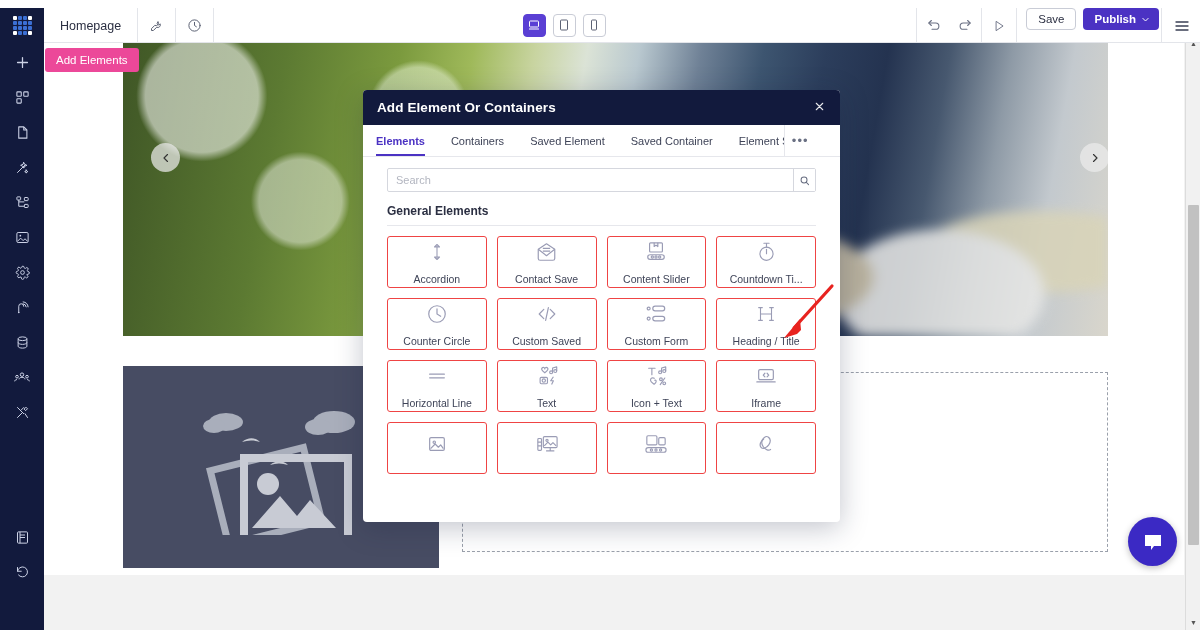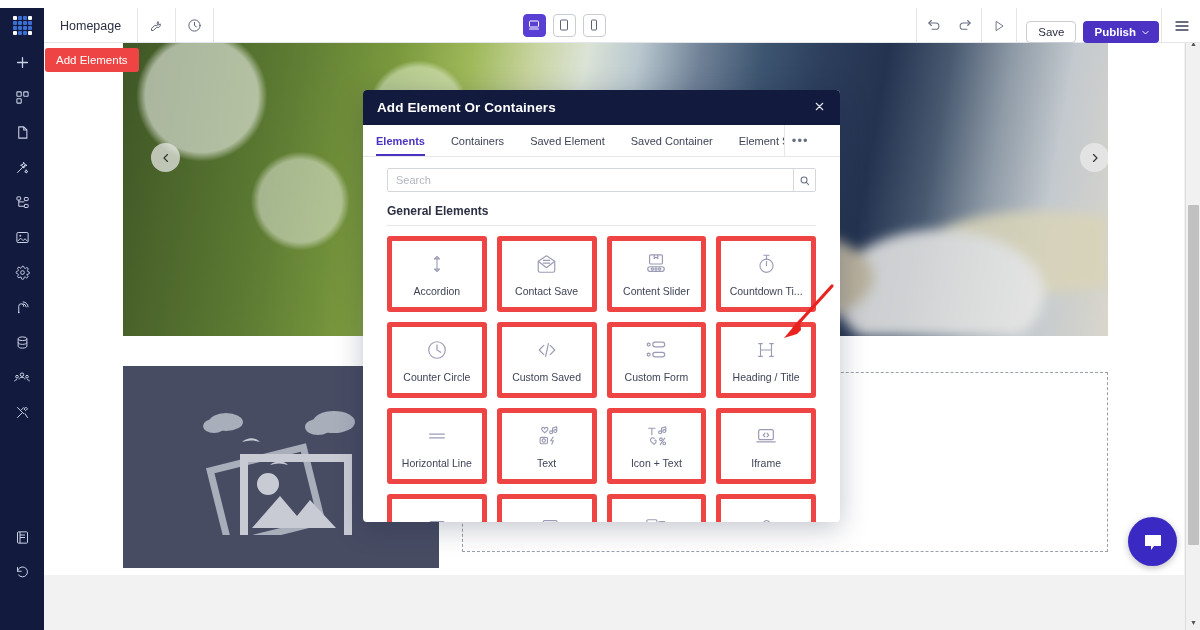--- a/index.html
+++ b/index.html
@@ -34,21 +34,21 @@
     border-right: 1px solid #e3e5ea; cursor: pointer; color: #5c6274;
   }
   .tb-spacer { flex: 1 1 auto; }
   .tb-devices { display: flex; align-items: center; gap: 7px; }
   .dev-btn {
     width: 23px; height: 23px; border: 1px solid #c9ccd6; border-radius: 4px;
     display: flex; align-items: center; justify-content: center; cursor: pointer;
     background: #fff; color: #5c6274;
   }
   .dev-btn.active { background: #5a3fd4; border-color: #5a3fd4; color: #fff; }
-  .tb-right { display: flex; align-items: flex-end; height: 35px; }
+  .tb-right { display: flex; align-items: flex-start; height: 35px; }
   .tb-sep { width: 1px; height: 35px; background: #e3e5ea; margin: 0 2px; }
   .act-ico {
     width: 30px; height: 35px; display: flex; align-items: center; justify-content: center;
     cursor: pointer; color: #6a7083;
   }
   .btn-save {
     font-size: 11.5px; color: #2b2f42; border: 1px solid #c9ccd6; border-radius: 4px;
     padding: 4px 11px; background: #fff; cursor: pointer; margin: 0 7px;
   }
   .btn-publish {
@@ -69,21 +69,21 @@
     width: 44px; height: 35px; display: flex; align-items: center; justify-content: center;
     color: #ccd2e6; cursor: pointer;
   }
   .rail-btn.first { margin-top: 10px; }
   .rail-gap { flex: 1 1 auto; }
   .rail-bottom { margin-bottom: 40px; }
 
   
   #tooltip {
     position: absolute; left: 45px; top: 48px; z-index: 70;
-    background: #ef4444; color: #fff; font-size: 11.5px;
+    background: #ec4899; color: #fff; font-size: 11.5px;
     padding: 6px 11px; border-radius: 3px; white-space: nowrap;
   }
 
   
   #canvas {
     position: absolute; left: 44px; top: 35px; width: 1156px; height: 595px;
     background: #f2f2f2; overflow: hidden;
   }
   .page {
     position: absolute; left: 0; top: 0; width: 1140px; height: 540px; background: #fff;
@@ -183,21 +183,21 @@
     font-family: "Liberation Sans", sans-serif; background: transparent;
   }
   .m-searchwrap input::placeholder { color: #b3b6c0; }
   .m-searchbtn { width: 22px; border-left: 1px solid #d5d7de; display: flex;
     align-items: center; justify-content: center; color: #6a7083; cursor: pointer; background:#fff;}
   .m-secthead { padding: 5px 24px 7px; font-size: 12px; font-weight: bold; color: #2b2f42; }
   .m-body { flex: 1 1 auto; overflow: hidden; padding: 0 24px 0 24px; }
   .m-divider { height: 1px; background: #e6e7ec; margin-bottom: 10px; }
   .m-grid { display: grid; grid-template-columns: repeat(4, 1fr); gap: 10px; }
   .m-cell {
-    height: 76px; border: 5px solid #ef4444; border-radius: 3px; background: #fff;
+    height: 52px; border: 1px solid #ef4444; border-radius: 3px; background: #fff;
     display: flex; flex-direction: column; align-items: center; justify-content: center;
     gap: 8px; cursor: pointer;
   }
   .m-cell .ic { color: #9a9cb5; display: flex; align-items: center; justify-content: center; height: 26px;}
   .m-cell .lb { font-size: 10.5px; color: #3f4458; white-space: nowrap; }
 
   
   #redarrow { position: absolute; left: 770px; top: 278px; z-index: 68; pointer-events: none; }
 </style>
 </head>

